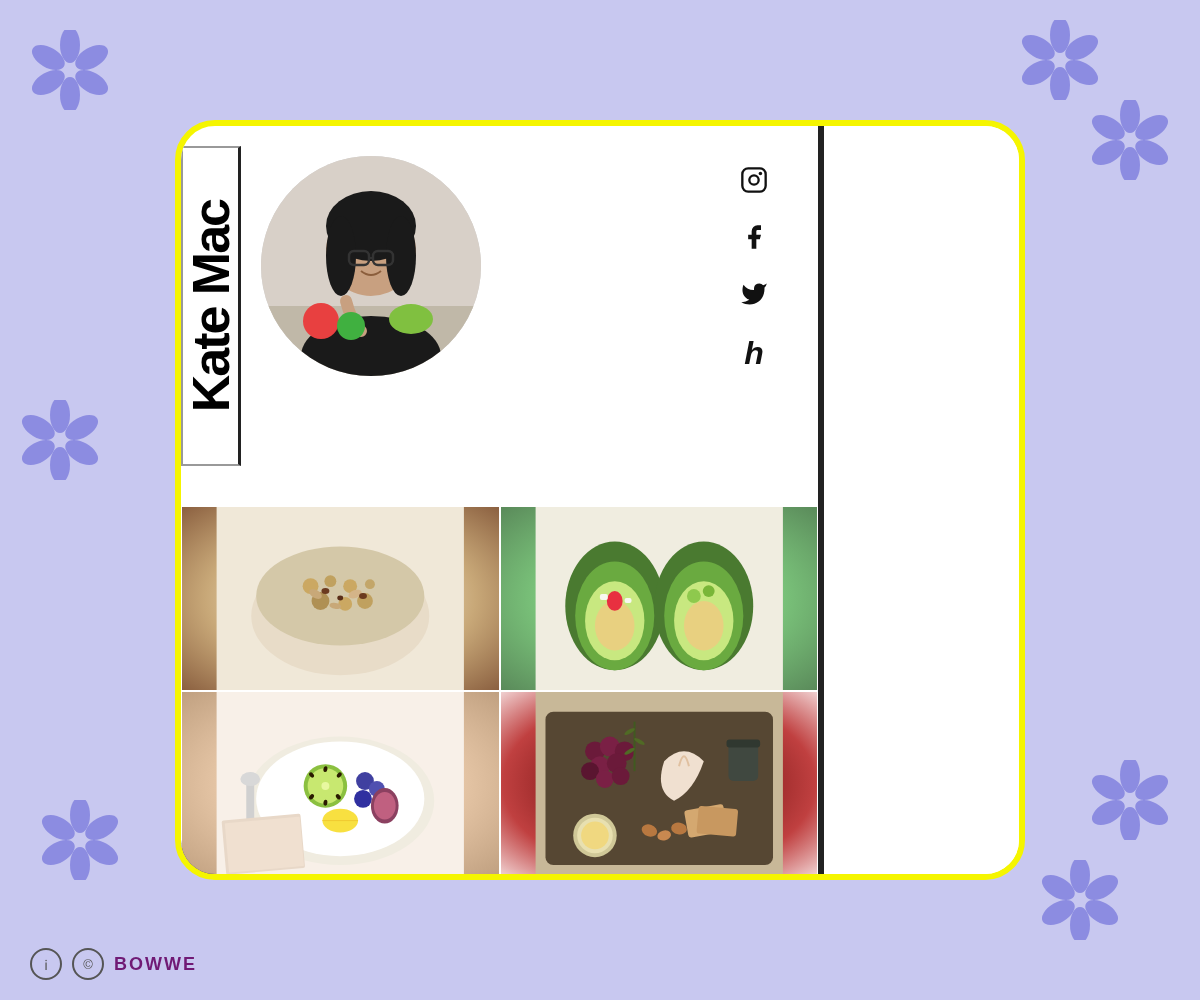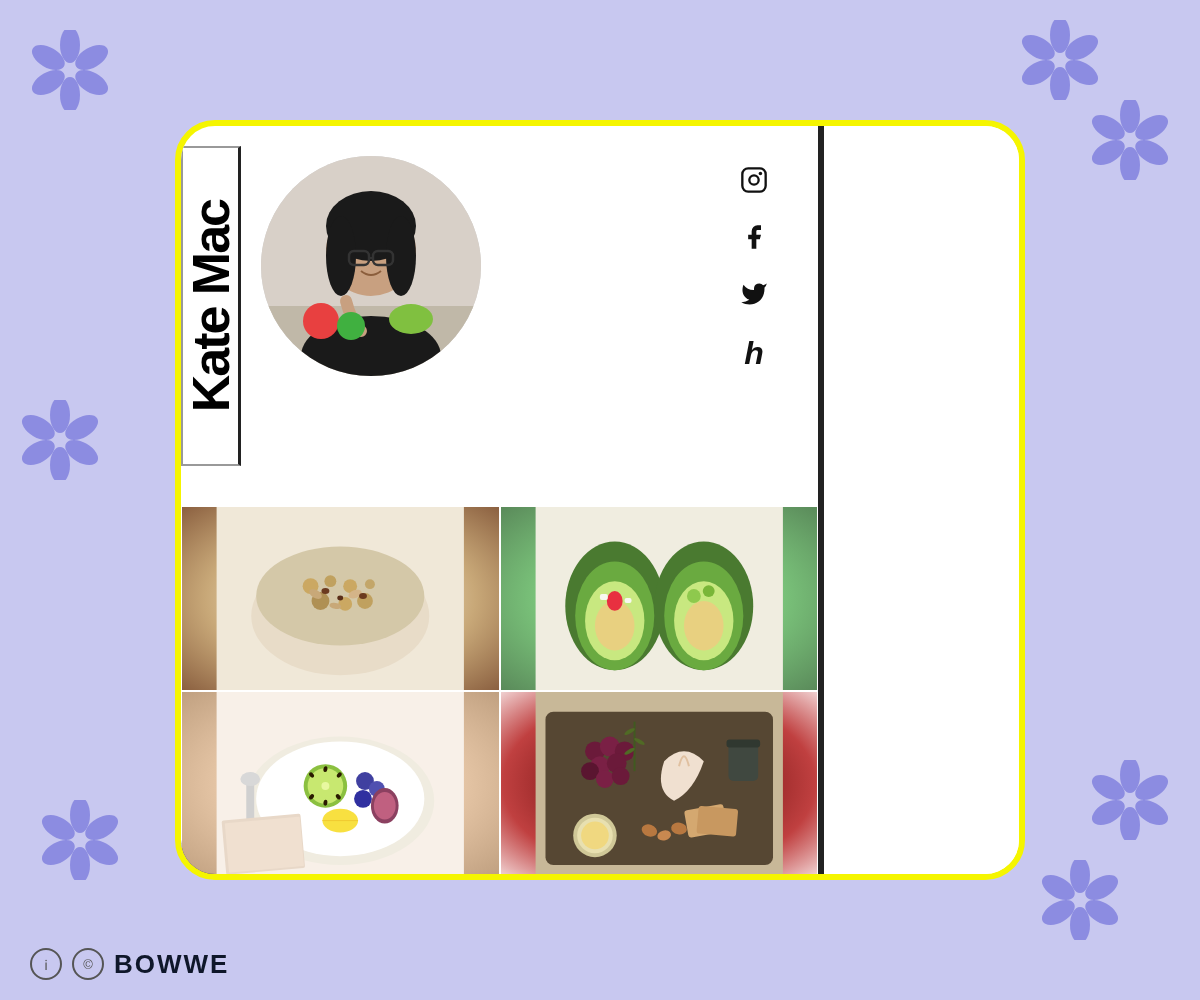--- a/index.html
+++ b/index.html
@@ -730,15 +730,15 @@
 </div>
 
 <div class="footer">
   <div class="footer-icon">
     <span>ℹ</span>
   </div>
   <div class="footer-icon">
     <span style="font-size:13px;">©</span>
   </div>
   <div class="footer-logo">
-    <span style="font-size: 26px; font-weight: 900; letter-spacing: 2px; color: #0f172a;">BOWWE</span>
+    <span style="font-size: 18px; font-weight: 900; letter-spacing: 2px; color: #701a75;">BOWWE</span>
   </div>
 </div>
 
 </body></html>

